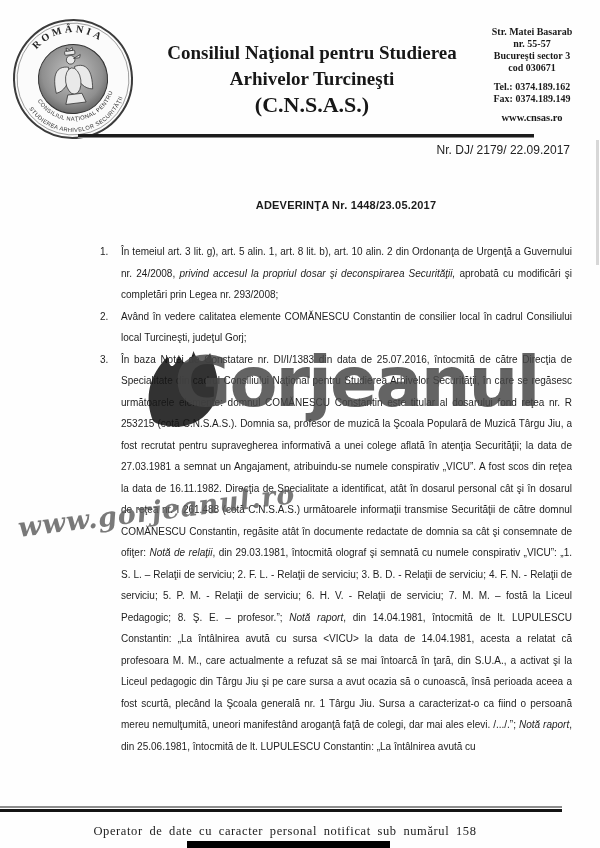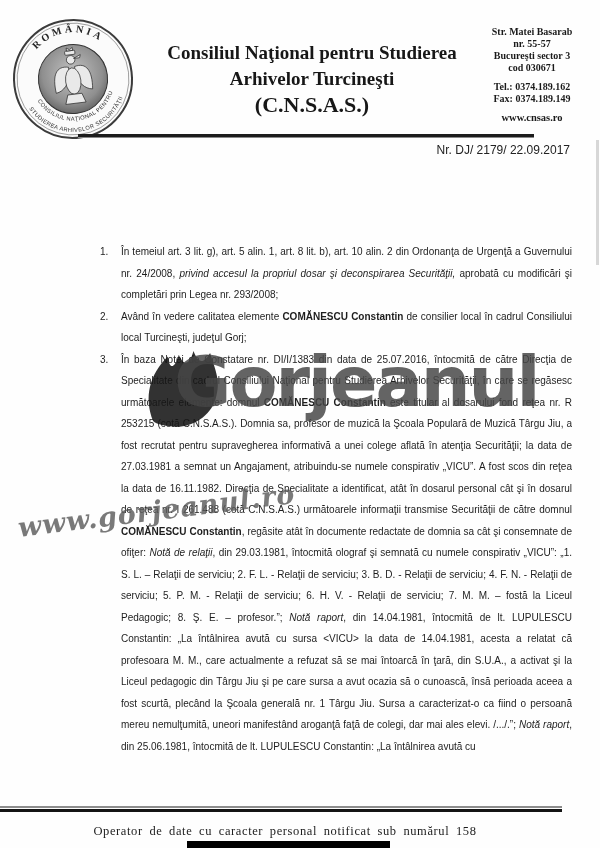--- a/index.html
+++ b/index.html
@@ -28,21 +28,21 @@
   .ref-number{position:absolute;right:30px;top:143px;font-size:12px;color:#222;}
   .doc-title{
     position:absolute;left:120px;right:28px;top:199px;text-align:center;
     font-weight:bold;font-size:11px;letter-spacing:.2px;color:#1b1b1b;
   }
   
   .body-block{position:absolute;left:100px;right:28px;top:241px;height:557px;overflow:hidden;}
   .item{display:flex;}
   .item .num{flex:0 0 21px;font-size:10px;line-height:21.5px;}
   .item .content{flex:1;text-align:justify;font-size:10px;line-height:21.5px;color:#1d1d1d;}
-  .content .b{font-weight:bold;}
+  .content .b{font-weight:normal;}
   .content .i{font-style:italic;}
   
   .wm-brand{position:absolute;left:142px;top:330px;width:436px;height:112px;pointer-events:none;}
   .wm-brand .mark{position:absolute;left:0;top:10px;width:92px;height:92px;}
   .wm-brand .word{
     position:absolute;left:32px;top:0;font-family:"DejaVu Sans",sans-serif;
     font-weight:bold;font-size:70px;line-height:104px;letter-spacing:-2px;
     color:rgba(70,70,70,.84);white-space:nowrap;
   }
   .wm-url{
@@ -123,20 +123,21 @@
       <div>Fax: 0374.189.149</div>
     </div>
     <div class="site">www.cnsas.ro</div>
   </div>
 
   <div class="top-divider"></div>
   <div class="edge-artifact"></div>
 
   <div class="ref-number">Nr. DJ/ 2179/ 22.09.2017</div>
 
+  <div class="doc-title">ADEVERINŢA Nr. 1448/23.05.2017</div>
 
   <div class="body-block">
     <div class="item">
       <div class="num">1.</div>
       <div class="content"><span>În temeiul art. 3 lit. g), art. 5 alin. 1, art. 8 lit. b), art. 10 alin. 2 din Ordonanţa de Urgenţă a Guvernului nr. 24/2008, </span><span class="i">privind accesul la propriul dosar şi deconspirarea Securităţii,</span><span> aprobată cu modificări şi completări prin Legea nr. 293/2008;</span></div>
     </div>
     <div class="item">
       <div class="num">2.</div>
       <div class="content"><span>Având în vedere calitatea elemente </span><span class="b">COMĂNESCU Constantin</span><span> de consilier local în cadrul Consiliului local Turcineşti, judeţul Gorj;</span></div>
     </div>

